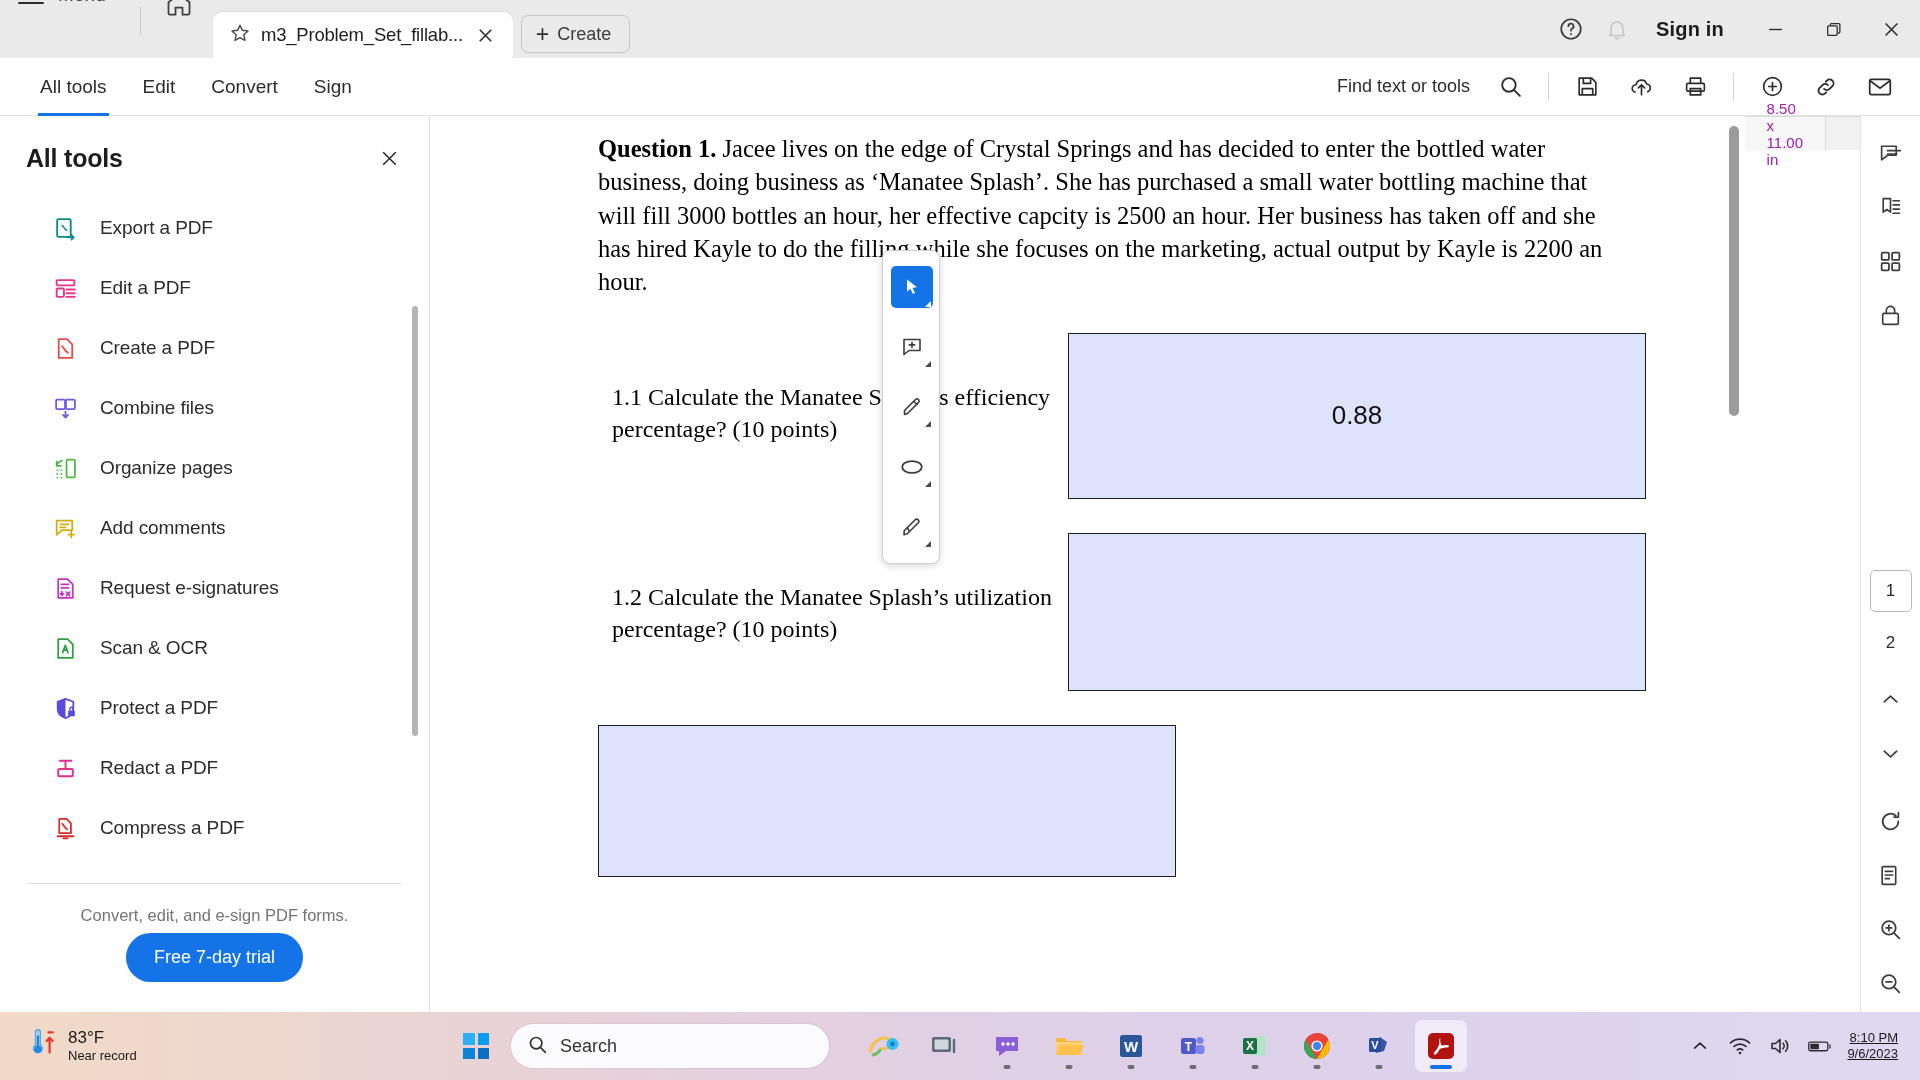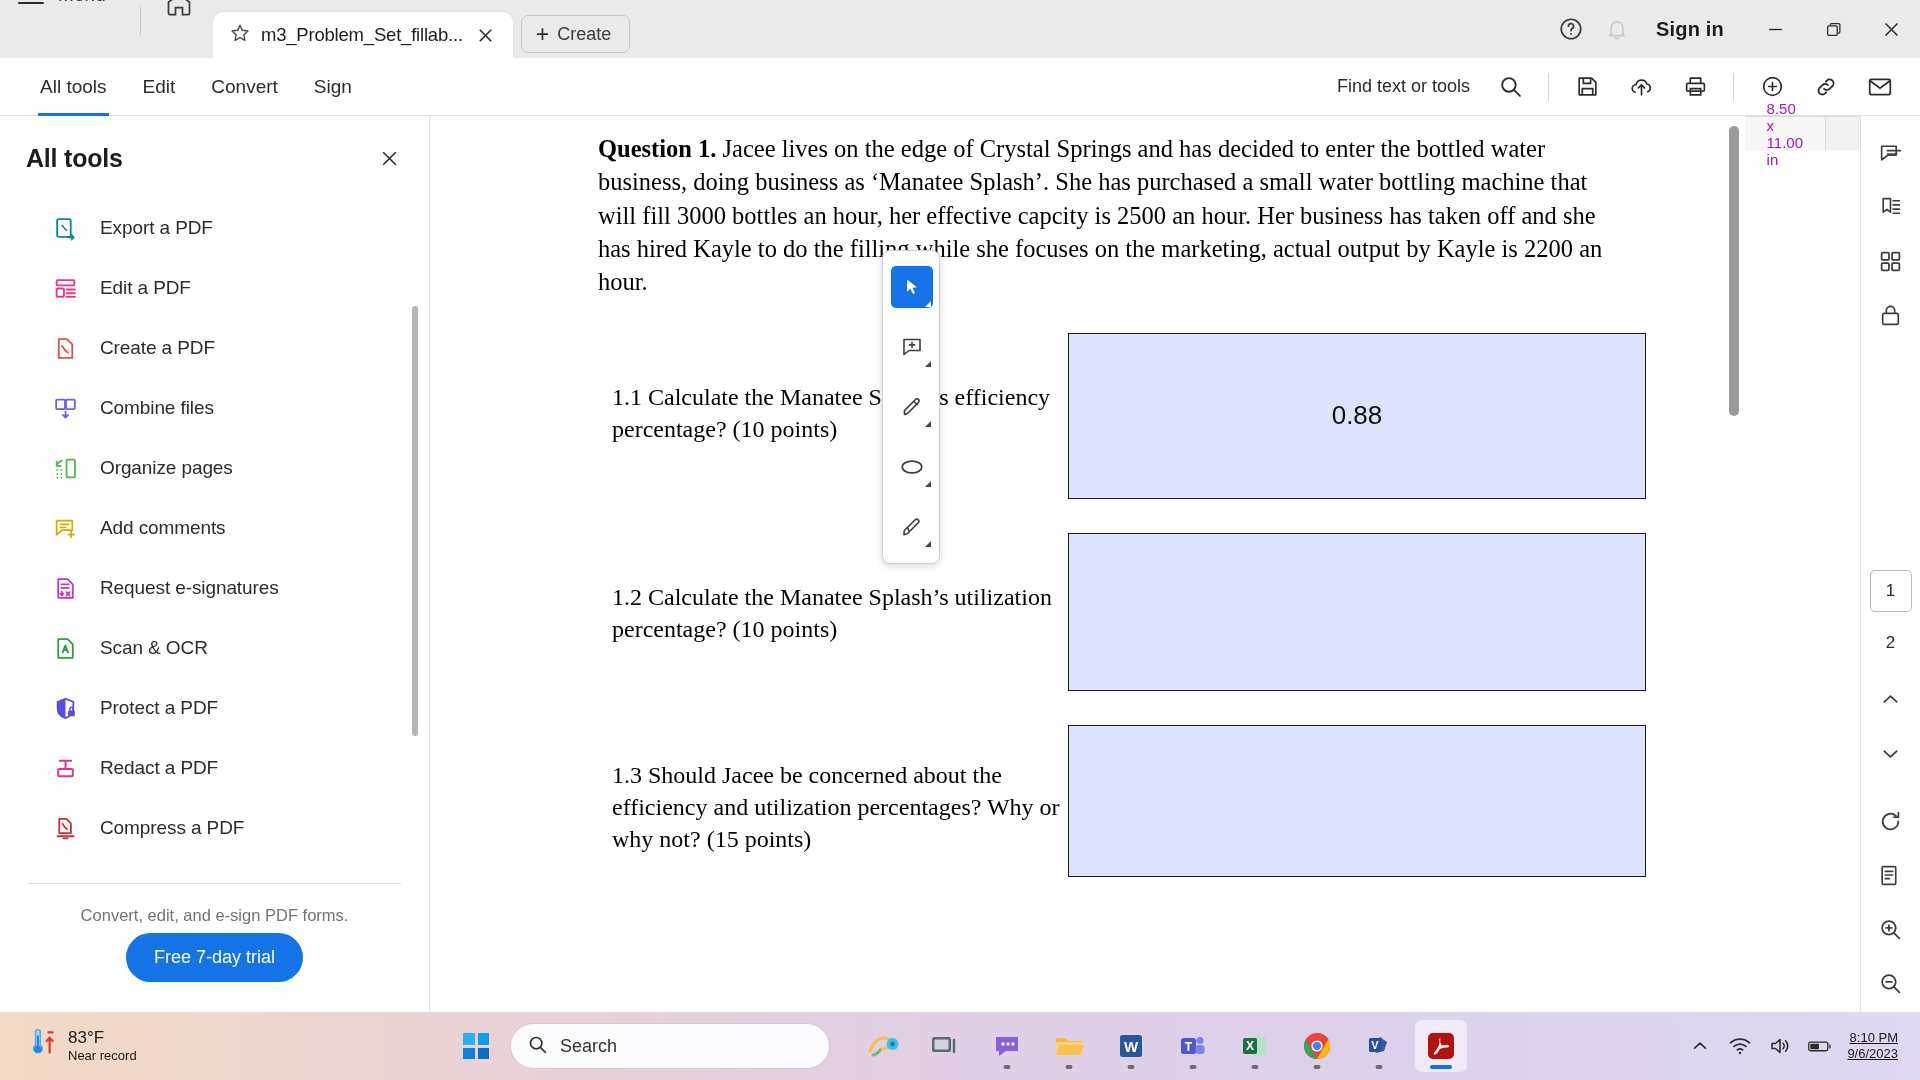--- a/index.html
+++ b/index.html
@@ -477,21 +477,20 @@
             <div class="qtext">1.1 Calculate the Manatee Splash’s efficiency percentage? (10 points)</div>
             <div class="qfield">0.88</div>
           </div>
 
           <div class="qblock q2">
             <div class="qtext">1.2 Calculate the Manatee Splash’s utilization percentage? (10 points)</div>
             <div class="qfield"></div>
           </div>
 
           <div class="qblock q3">
-            <div class="qtext">1.3 Should Jacee be concerned about the efficiency and utilization percentages? Why or why not? (15 points)</div>
             <div class="qfield"></div>
           </div>
         </div>
 
         <div class="annot-bar">
           <div class="annot-btn sel">
             <span class="sqr">
               <svg width="20" height="20" viewBox="0 0 24 24" fill="#fff">
                   <path d="M6 3l12 9.2-5.4.7 3 6.2-2.5 1.2-3-6.3-4.1 3.6z"></path>
                 </svg>

